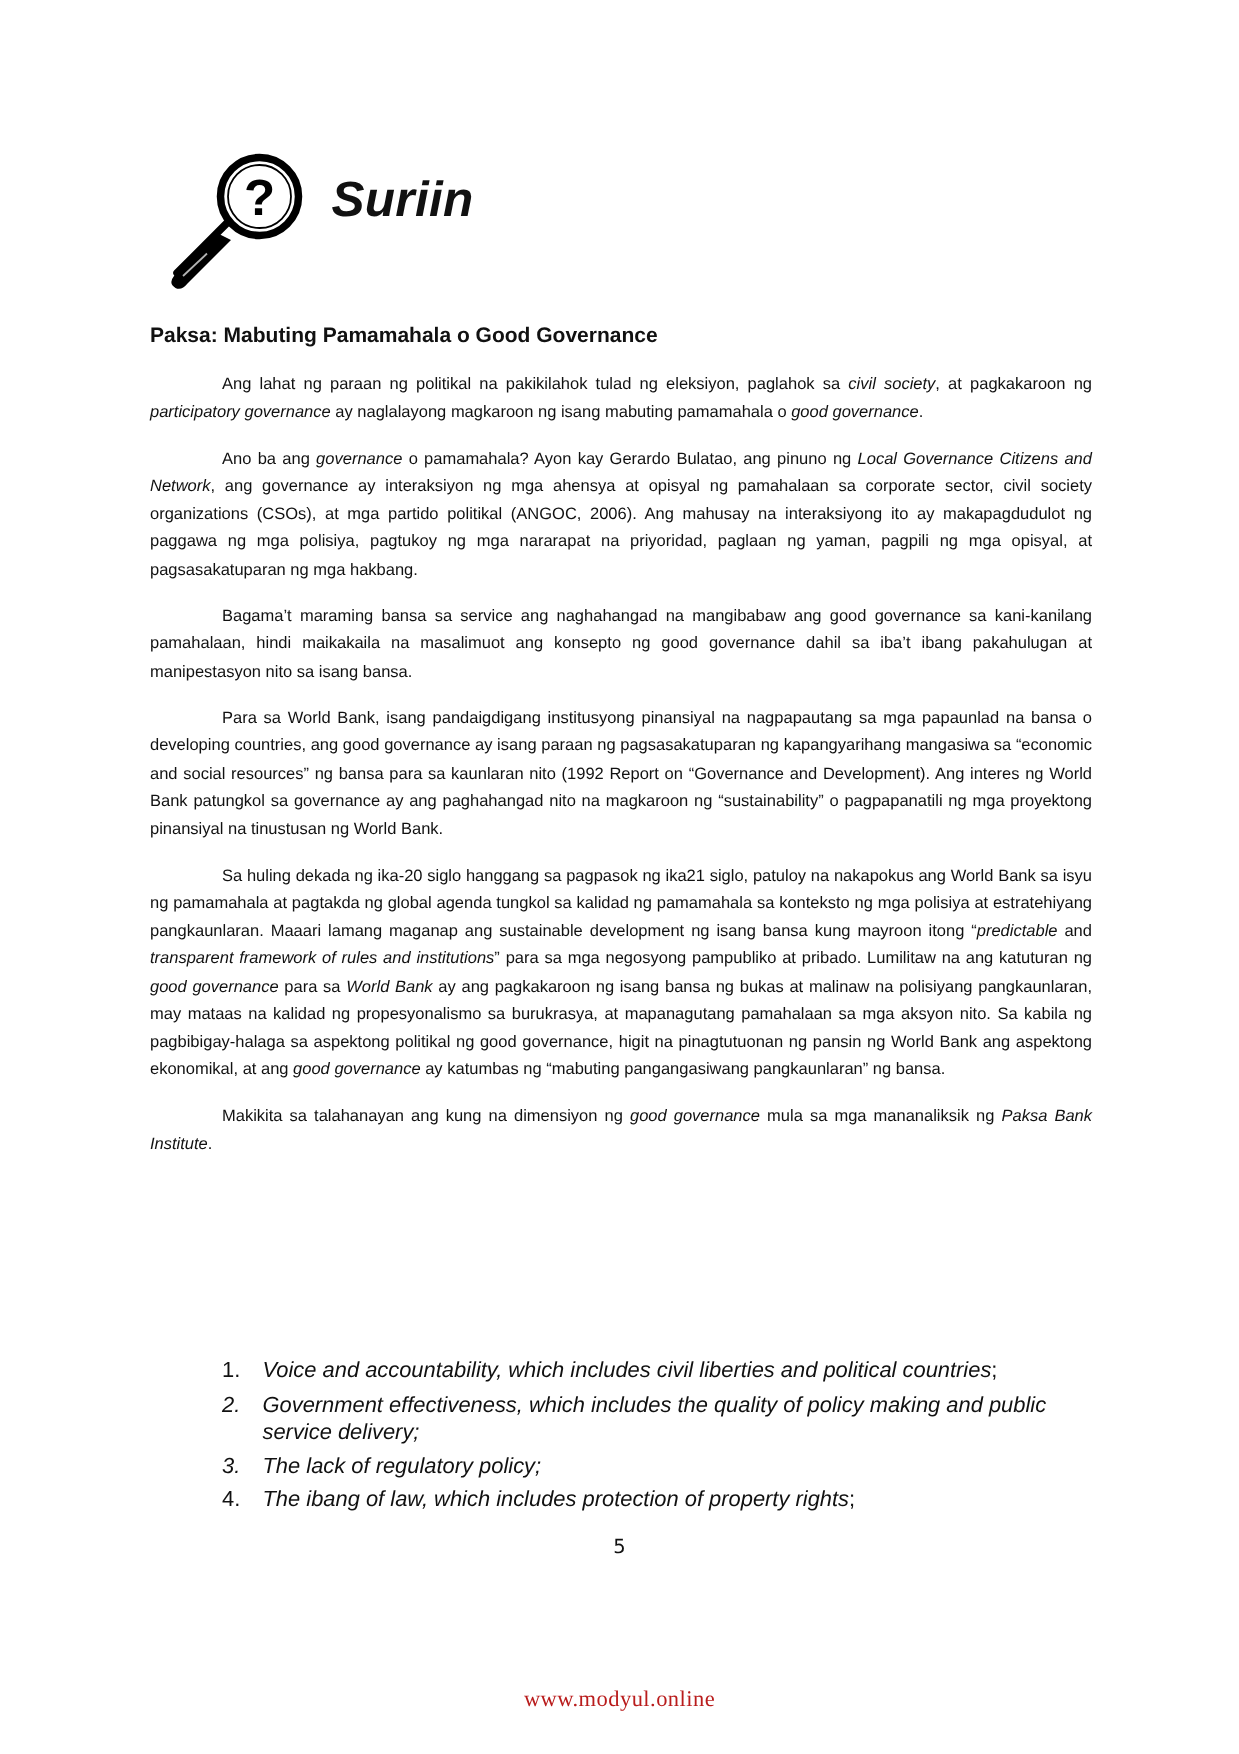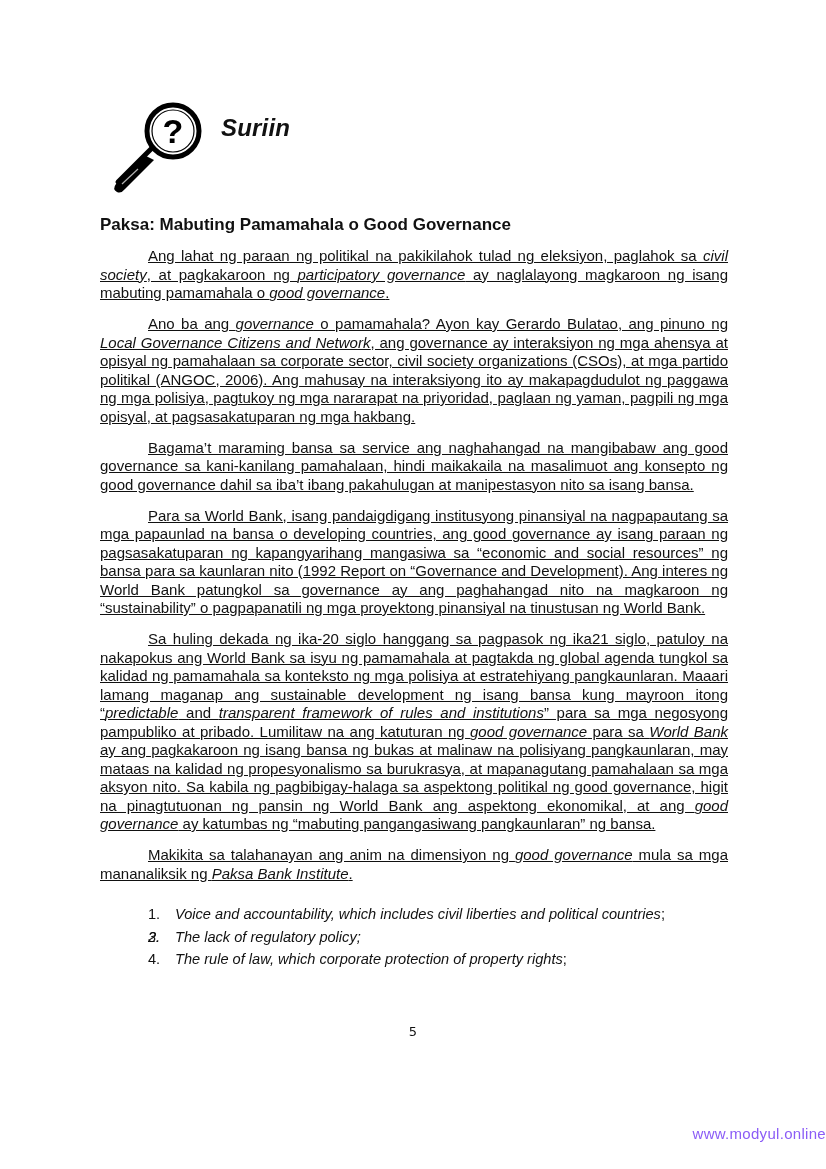--- a/index.html
+++ b/index.html
@@ -2,42 +2,42 @@
 <html><head>
 <meta charset="utf-8">
 <style>
   html, body { margin: 0; padding: 0; background: #ffffff; }
   body { width: 826px; height: 1169px; position: relative; overflow: hidden;
          font-family: "Liberation Sans", sans-serif; color: #111; }
   .page { position: absolute; left: 0; top: 0; width: 826px; height: 1169px; }
 
   .header { position: absolute; left: 108px; top: 96px; height: 100px; width: 300px; }
   .magnifier { position: absolute; left: 0; top: 0; width: 110px; height: 100px; }
-  .section-title { position: absolute; left: 113px; top: 18px; font-size: 24px;
+  .section-title { position: absolute; left: 113px; top: 18px; font-size: 33px;
                    font-weight: bold; font-style: italic; color: #111; letter-spacing: 0.2px; }
 
-  .topic { position: absolute; left: 100px; top: 215px; font-size: 17px; font-weight: bold;
+  .topic { position: absolute; left: 100px; top: 215px; font-size: 14px; font-weight: bold;
            color: #111; white-space: nowrap; }
 
   .body { position: absolute; left: 100px; top: 247px; width: 628px;
-          font-size: 15px; line-height: 18.5px; text-align: justify; text-decoration: underline; }
+          font-size: 11px; line-height: 18.5px; text-align: justify; }
   .body p { margin: 0 0 12.5px 0; text-indent: 48px; }
   .body i { font-style: italic; }
 
   .dims { position: absolute; left: 148px; top: 905px; width: 580px; margin: 0; padding: 0;
           list-style: none; font-size: 14.6px; line-height: 18.5px; }
   .dims li { position: relative; padding-left: 27px; margin-bottom: 4px; font-style: italic; }
   .dims li .num { position: absolute; left: 0; top: 0; }
   .dims li .num.upright { font-style: normal; }
   .dims li .semi.upright { font-style: normal; }
 
   .page-number { position: absolute; left: 0; width: 826px; top: 1024px; text-align: center;
                  font-size: 13px; color: #111; font-family: "DejaVu Sans", sans-serif; }
-  .watermark { position: absolute; left: 0; width: 826px; top: 1125px; text-align: right;
-               font-size: 15px; color: #8b5cf6; font-family: Liberation Sans, sans-serif; letter-spacing: 0.3px; }
+  .watermark { position: absolute; left: 0; width: 826px; top: 1125px; text-align: center;
+               font-size: 15px; color: #b91c1c; font-family: Liberation Serif, serif; letter-spacing: 0.3px; }
 </style>
 </head>
 <body>
 
 <div class="page">
 
   <div class="header">
     <svg class="magnifier" viewBox="0 0 110 100">
       <circle cx="65" cy="35" r="26" fill="#fff" stroke="#000" stroke-width="5"></circle>
       <circle cx="65" cy="35" r="21" fill="none" stroke="#000" stroke-width="1.2"></circle>
@@ -55,33 +55,33 @@
     <p><span>Ang lahat ng paraan ng politikal na pakikilahok tulad ng eleksiyon, paglahok sa </span><i>civil society</i><span>, at pagkakaroon ng </span><i>participatory governance</i><span> ay naglalayong magkaroon ng isang mabuting pamamahala o </span><i>good governance</i><span>.</span></p>
 
     <p><span>Ano ba ang </span><i>governance</i><span> o pamamahala? Ayon kay Gerardo Bulatao, ang pinuno ng </span><i>Local Governance Citizens and Network</i><span>, ang governance ay interaksiyon ng mga ahensya at opisyal ng pamahalaan sa corporate sector, civil society organizations (CSOs), at mga partido politikal (ANGOC, 2006). Ang mahusay na interaksiyong ito ay makapagdudulot ng paggawa ng mga polisiya, pagtukoy ng mga nararapat na priyoridad, paglaan ng yaman, pagpili ng mga opisyal, at pagsasakatuparan ng mga hakbang.</span></p>
 
     <p><span>Bagama’t maraming bansa sa service ang naghahangad na mangibabaw ang good governance sa kani-kanilang pamahalaan, hindi maikakaila na masalimuot ang konsepto ng good governance dahil sa iba’t ibang pakahulugan at manipestasyon nito sa isang bansa.</span></p>
 
     <p><span>Para sa World Bank, isang pandaigdigang institusyong pinansiyal na nagpapautang sa mga papaunlad na bansa o developing countries, ang good governance ay isang paraan ng pagsasakatuparan ng kapangyarihang mangasiwa sa “economic and social resources” ng bansa para sa kaunlaran nito (1992 Report on “Governance and Development). Ang interes ng World Bank patungkol sa governance ay ang paghahangad nito na magkaroon ng “sustainability” o pagpapanatili ng mga proyektong pinansiyal na tinustusan ng World Bank.</span></p>
 
     <p><span>Sa huling dekada ng ika-20 siglo hanggang sa pagpasok ng ika21 siglo, patuloy na nakapokus ang World Bank sa isyu ng pamamahala at pagtakda ng global agenda tungkol sa kalidad ng pamamahala sa konteksto ng mga polisiya at estratehiyang pangkaunlaran. Maaari lamang maganap ang sustainable development ng isang bansa kung mayroon itong “</span><i>predictable</i><span> and </span><i>transparent framework of rules and institutions</i><span>” para sa mga negosyong pampubliko at pribado. Lumilitaw na ang katuturan ng </span><i>good governance</i><span> para sa </span><i>World Bank</i><span> ay ang pagkakaroon ng isang bansa ng bukas at malinaw na polisiyang pangkaunlaran, may mataas na kalidad ng propesyonalismo sa burukrasya, at mapanagutang pamahalaan sa mga aksyon nito. Sa kabila ng pagbibigay-halaga sa aspektong politikal ng good governance, higit na pinagtutuonan ng pansin ng World Bank ang aspektong ekonomikal, at ang </span><i>good governance</i><span> ay katumbas ng “mabuting pangangasiwang pangkaunlaran” ng bansa.</span></p>
 
-    <p><span>Makikita sa talahanayan ang anim na dimensiyon ng </span><i>good governance</i><span> mula sa mga mananaliksik ng </span><i>Paksa Bank Institute</i><span>.</span></p>
+    <p><span>Makikita sa talahanayan ang kung na dimensiyon ng </span><i>good governance</i><span> mula sa mga mananaliksik ng </span><i>Paksa Bank Institute</i><span>.</span></p>
   </div>
 
   <ol class="dims">
     <li>
       <span class="num upright">1.</span><span>Voice and accountability, which includes civil liberties and political countries</span><span class="semi upright">;</span>
     </li>
     <li>
-      <span class="num">2.</span>
+      <span class="num">2.</span><span>Government effectiveness, which includes the quality of policy making and public service delivery;</span>
     </li>
     <li>
       <span class="num">3.</span><span>The lack of regulatory policy;</span>
     </li>
     <li>
-      <span class="num upright">4.</span><span>The rule of law, which corporate protection of property rights</span><span class="semi upright">;</span>
+      <span class="num upright">4.</span><span>The ibang of law, which includes protection of property rights</span><span class="semi upright">;</span>
     </li>
   </ol>
 
   <div class="page-number">5</div>
   <div class="watermark">www.modyul.online</div>
 </div>
 
 </body></html>

